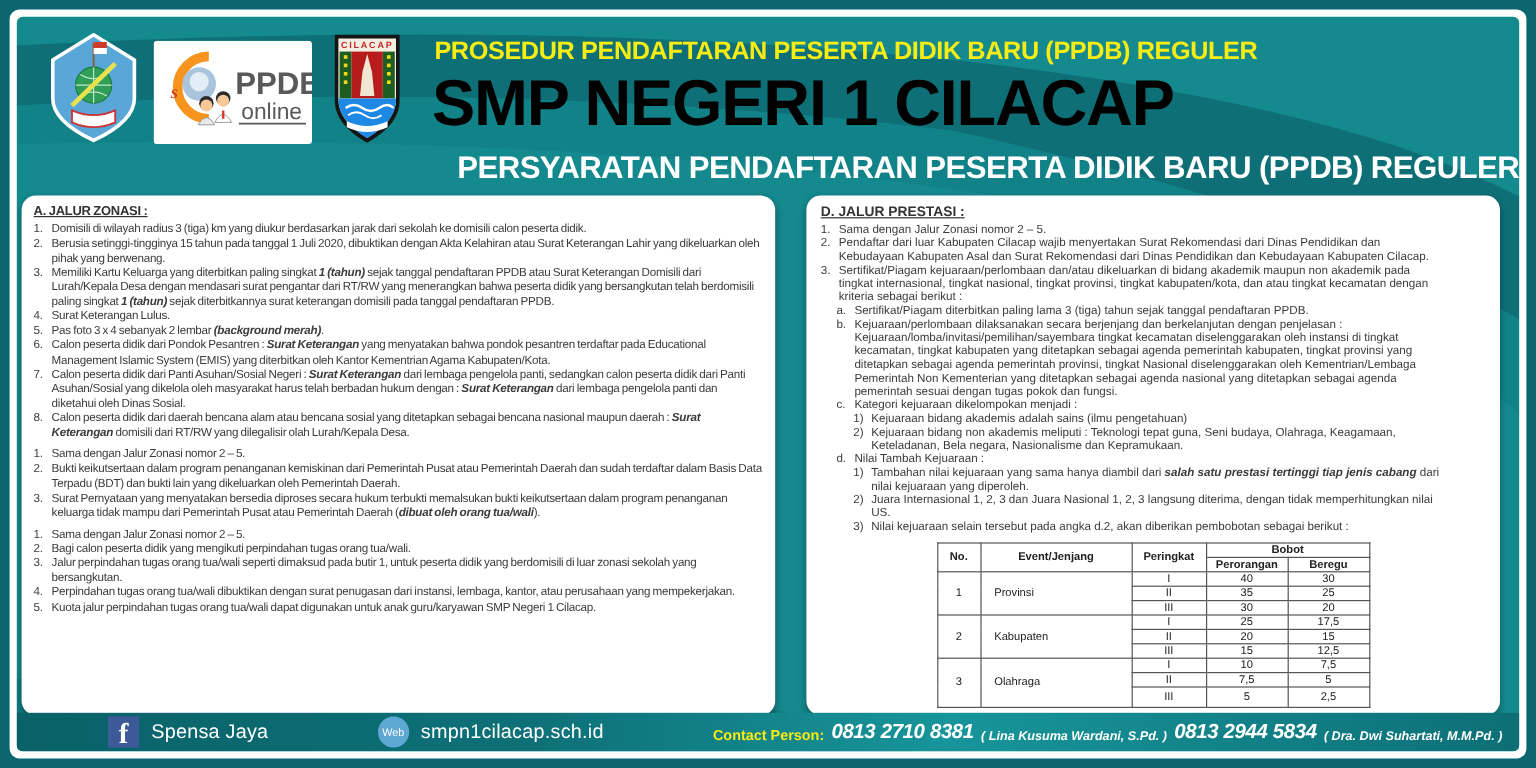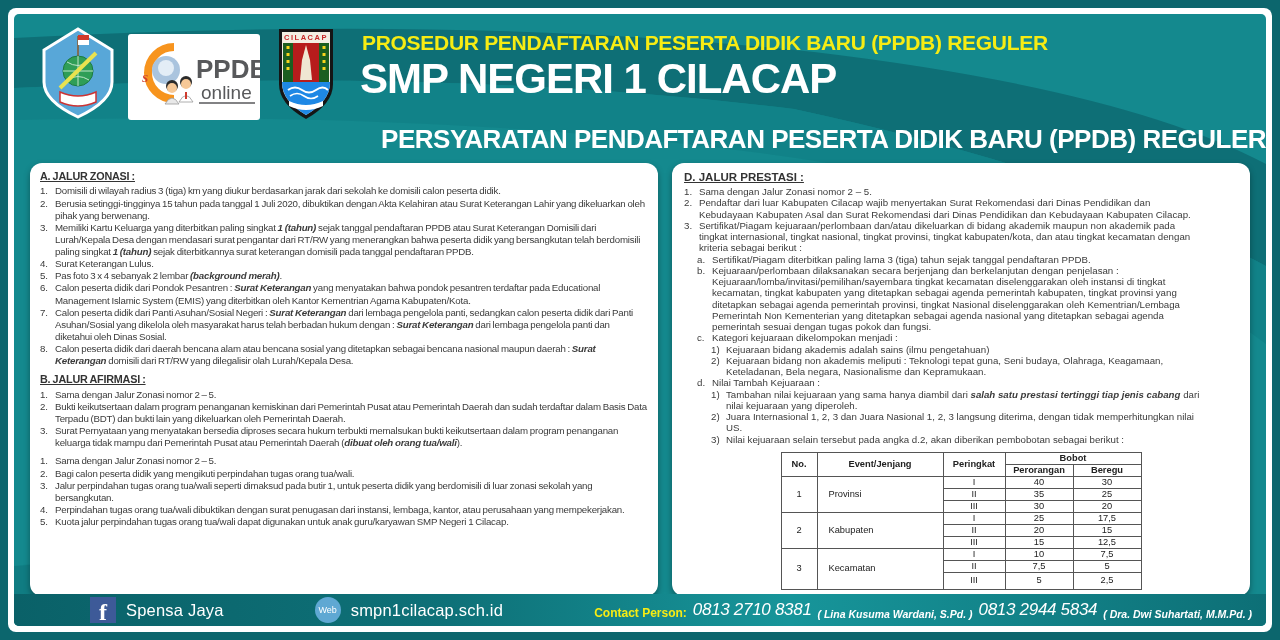--- a/index.html
+++ b/index.html
@@ -10,29 +10,29 @@
   .canvas *{box-sizing:border-box}
   .bgsvg{position:absolute;left:0;top:0;width:100%;height:100%}
 
   
   .logo{position:absolute}
   .logo-school{left:24px;top:12px;width:80px;height:94px}
   .logo-ppdb{left:114px;top:20px;width:132px;height:86px}
   .logo-cilacap{left:262px;top:12px;width:60px;height:96px}
   .title1{position:absolute;left:348px;top:17px;font-size:21px;font-weight:bold;
           color:#f7ec13;letter-spacing:-.3px;white-space:nowrap}
-  .title2{position:absolute;left:346px;top:41px;font-size:42px;font-weight:bold;
-          color:#ffffff;letter-spacing:-1px;white-space:nowrap}
+  .title2{position:absolute;left:346px;top:41px;font-size:54px;font-weight:bold;
+          color:#000000;letter-spacing:-1px;white-space:nowrap}
   .subtitle{position:absolute;left:0;right:0;top:110px;text-align:right;font-size:26px;
             font-weight:bold;color:#ffffff;letter-spacing:-.5px}
 
   
   .panel{position:absolute;top:149px;height:433px;background:#ffffff;border-radius:12px;
          box-shadow:0 3px 6px rgba(0,0,0,.35);color:#3b3b3b;overflow:hidden}
-  .panel-left{left:16px;width:628px;padding:7px 10px 6px 10px;
+  .panel-left{left:4px;width:628px;padding:7px 10px 6px 10px;
               font-size:9.7px;line-height:1.25;letter-spacing:-.2px;word-spacing:-.6px}
   .panel-right{left:658px;width:578px;padding:8px 12px 6px 12px;
                font-size:9.7px;line-height:1.15}
   .panel-right .textwrap{padding-right:38px;line-height:1.16}
   .sec{margin-bottom:6px}
   .sec-h{font-weight:bold;font-size:10.8px;text-decoration:underline;margin-bottom:2px;color:#333}
   .panel-right .sec-h{font-size:11.5px;}
   .li{display:flex}
   .li .m{flex:0 0 15px}
   .li .t{flex:1 1 auto}
@@ -57,21 +57,21 @@
            justify-content:center;font:bold 24px/22px "Liberation Serif",serif}
   .ig-icon{width:26px;height:26px;border-radius:7px;position:relative;
            background:radial-gradient(circle at 30% 110%,#fdc468 0%,#e95950 35%,#d6359b 60%,#8a3ab9 90%)}
   .ig-icon::before{content:"";position:absolute;inset:4px;border:2px solid #fff;border-radius:7px}
   .ig-icon::after{content:"";position:absolute;width:7px;height:7px;border:2px solid #fff;
                   border-radius:50%;left:7px;top:7px}
   .web-icon{width:26px;height:26px;border-radius:50%;background:#5fa8d3;color:#fff;font-size:9px;
             display:flex;align-items:center;justify-content:center}
   .contact{display:flex;align-items:flex-end;gap:6px;white-space:nowrap}
   .contact-label{color:#f7ec13;font-weight:bold;font-size:12px}
-  .phone{font-weight:normal;font-style:italic;font-size:17px;letter-spacing:-.3px}
+  .phone{font-weight:bold;font-style:italic;font-size:17px;letter-spacing:-.3px}
   .cname{font-weight:bold;font-style:italic;font-size:10.5px}
 </style>
 </head>
 <body>
 
 <div class="frame"></div>
 <div class="canvas">
 
   <svg class="bgsvg" viewBox="0 0 1252 612" aria-hidden="true">
     <path d="M0,24 Q450,0 800,38 Q1110,75 1252,150 L1252,252 Q1080,160 780,95 Q430,52 0,74 Z" fill="#0e6f76"></path>
@@ -174,21 +174,20 @@
             <span class="t">Calon peserta didik dari Panti Asuhan/Sosial Negeri : <b><i>Surat Keterangan</i></b> dari lembaga pengelola panti, sedangkan calon peserta didik dari Panti Asuhan/Sosial yang dikelola oleh masyarakat harus telah berbadan hukum dengan : <b><i>Surat Keterangan</i></b> dari lembaga pengelola panti dan diketahui oleh Dinas Sosial.</span>
           </div>
 
           <div class="li">
             <span class="m">8.</span>
             <span class="t">Calon peserta didik dari daerah bencana alam atau bencana sosial yang ditetapkan sebagai bencana nasional maupun daerah : <b><i>Surat Keterangan</i></b> domisili dari RT/RW yang dilegalisir olah Lurah/Kepala Desa.</span>
           </div>
         </div>
     </div>
     <div class="sec">
-      <div class="sec-h">B. JALUR AFIRMASI :</div>
       <div>
 
           <div class="li">
             <span class="m">1.</span>
             <span class="t">Sama dengan Jalur Zonasi nomor 2 – 5.</span>
           </div>
 
           <div class="li">
             <span class="m">2.</span>
             <span class="t">Bukti keikutsertaan dalam program penanganan kemiskinan dari Pemerintah Pusat atau Pemerintah Daerah dan sudah terdaftar dalam Basis Data Terpadu (BDT) dan bukti lain yang dikeluarkan oleh Pemerintah Daerah.</span>
@@ -347,21 +346,21 @@
           <td>20</td>
           <td>15</td>
         </tr>
         <tr>
           <td>III</td>
           <td>15</td>
           <td>12,5</td>
         </tr>
         <tr>
           <td rowspan="3">3</td>
-          <td rowspan="3" class="ev">Kecamatan</td>
+          <td rowspan="3" class="ev">Olahraga</td>
           <td>I</td>
           <td>10</td>
           <td>7,5</td>
         </tr>
         <tr>
           <td>II</td>
           <td>7,5</td>
           <td>5</td>
         </tr>
         <tr class="tall">

